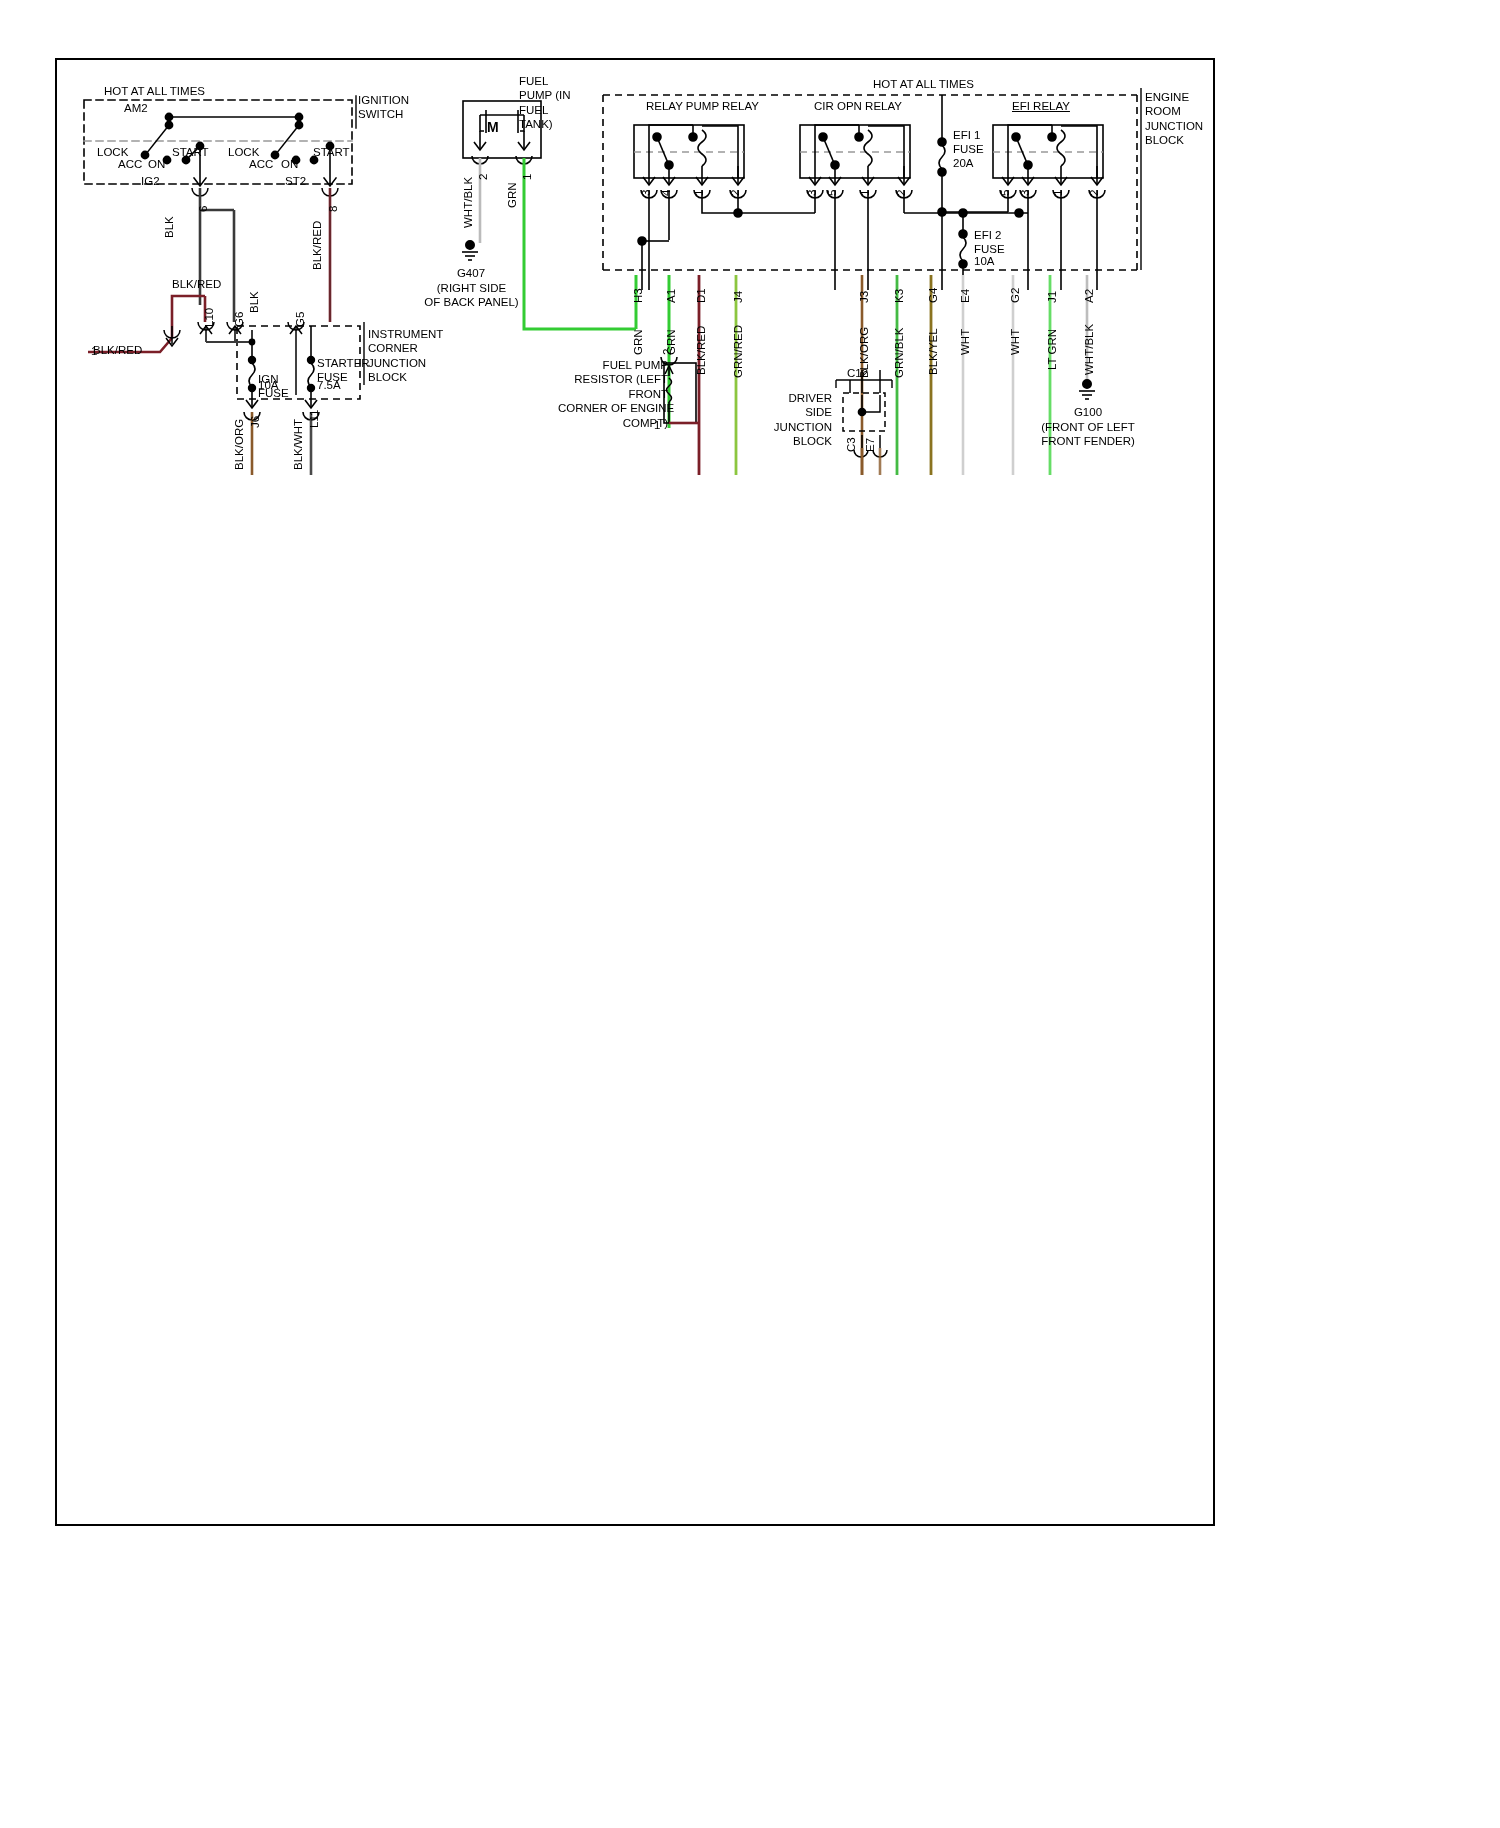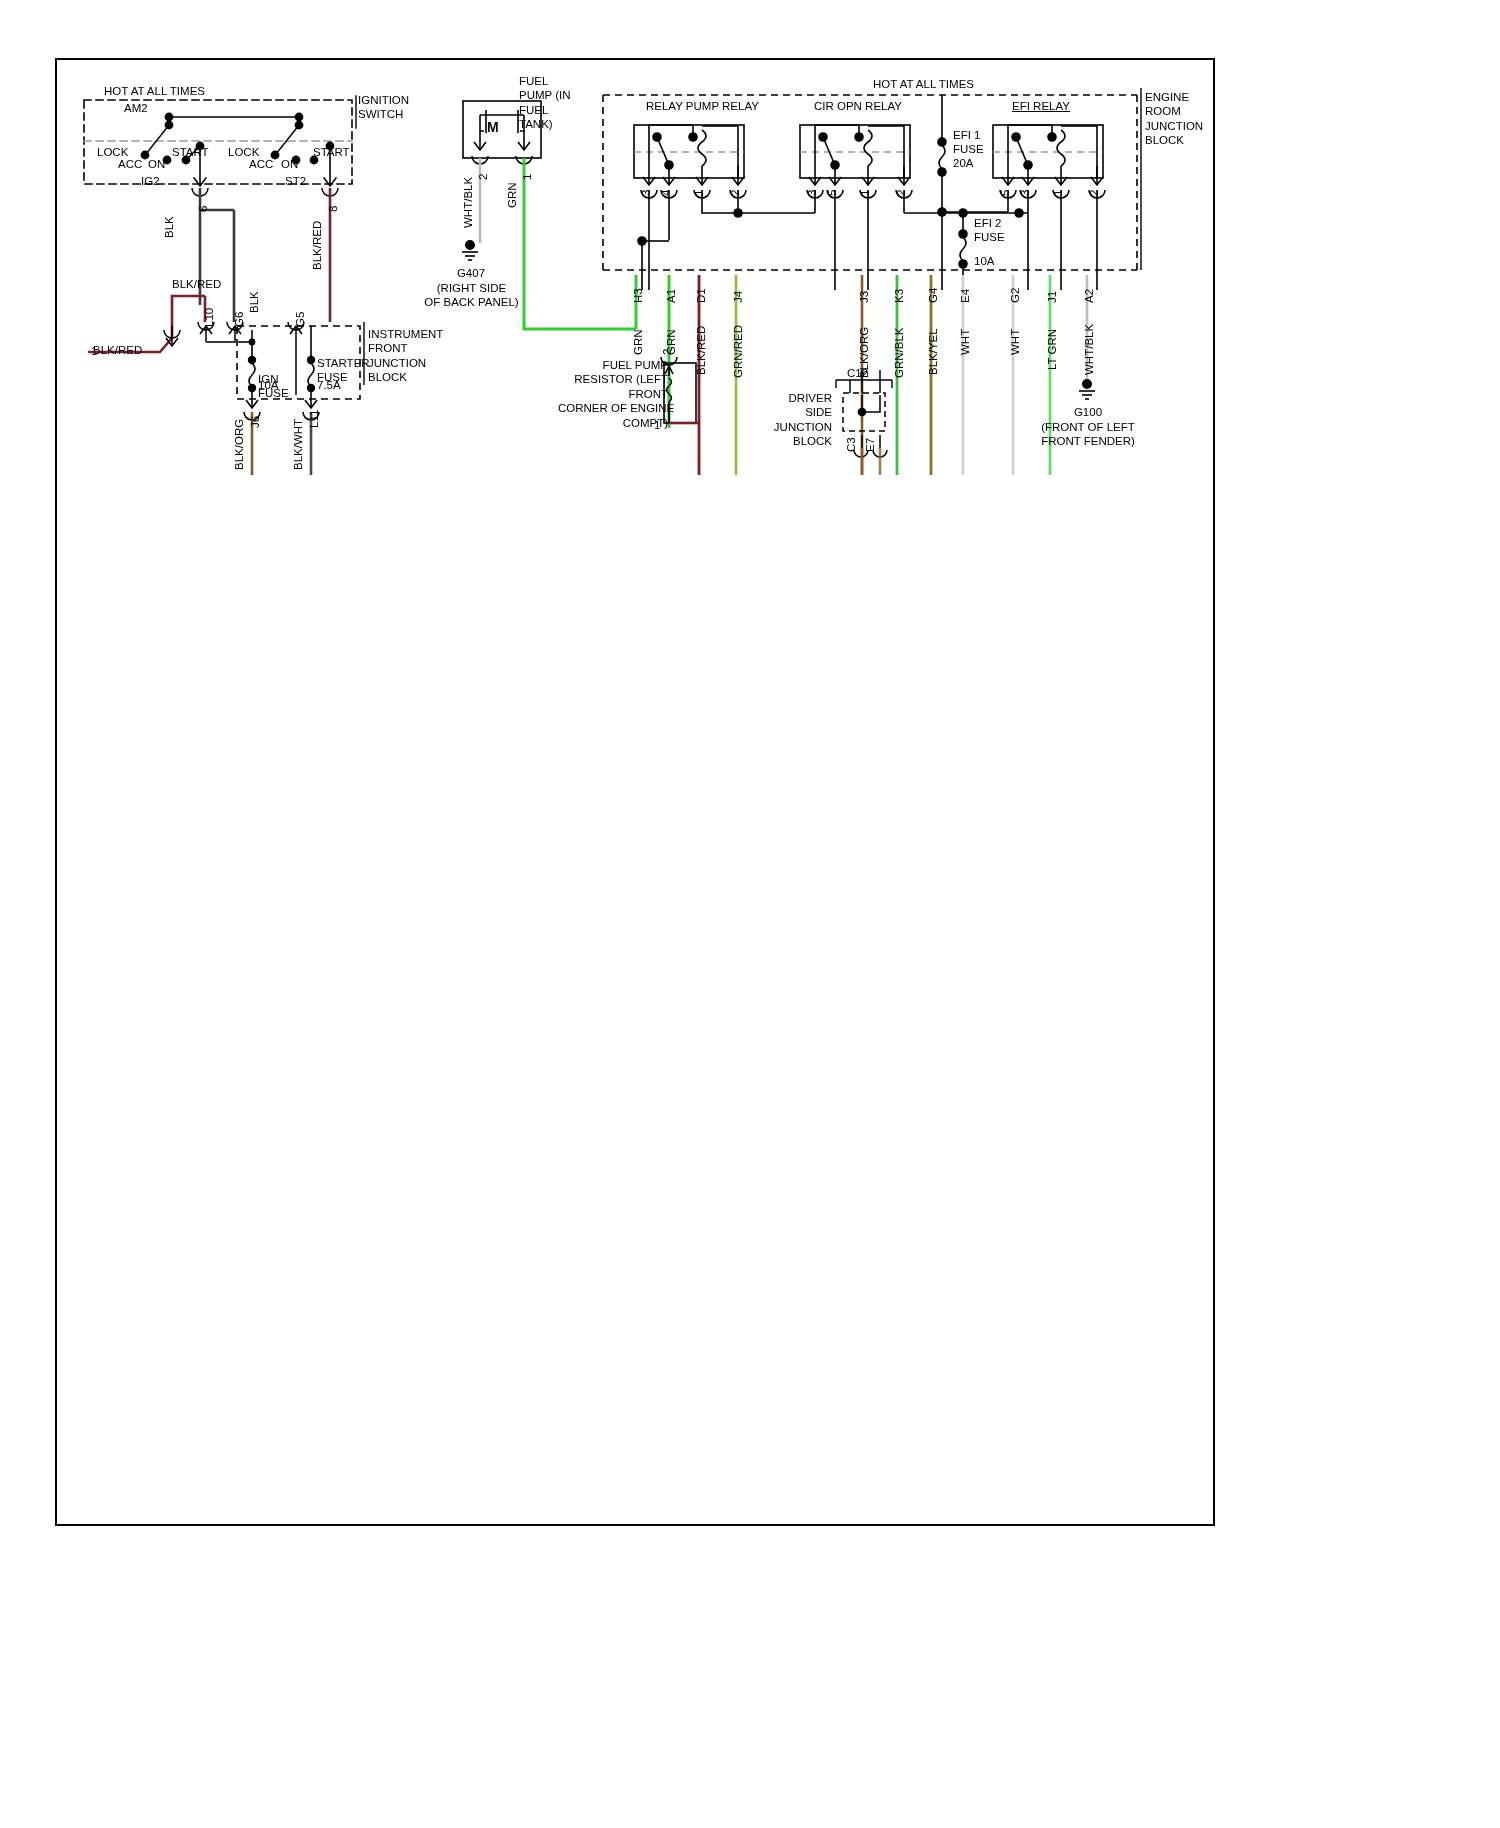--- a/index.html
+++ b/index.html
@@ -429,21 +429,21 @@
   <div class="vlbl" style="left:311px;top:270px;">BLK/RED</div>
 
   <div class="lbl" style="left:91px;top:344px;">1</div>
   <div class="lbl" style="left:93px;top:343px;">BLK/RED</div>
   <div class="lbl" style="left:172px;top:277px;">BLK/RED</div>
   <div class="vlbl" style="left:203px;top:327px;">L10</div>
   <div class="vlbl" style="left:233px;top:327px;">G6</div>
   <div class="vlbl" style="left:248px;top:313px;">BLK</div>
   <div class="vlbl" style="left:294px;top:327px;">G5</div>
   <div class="lbl" style="left:368px;top:327px;">INSTRUMENT
-FRONT
+CORNER
 JUNCTION
 BLOCK</div>
 
   <div class="lbl" style="left:258px;top:372px;">IGN
 FUSE</div>
   <div class="lbl" style="left:258px;top:378px;">10A</div>
   <div class="lbl" style="left:317px;top:356px;">STARTER
 FUSE</div>
   <div class="lbl" style="left:317px;top:378px;">7.5A</div>
 
@@ -486,21 +486,21 @@
   <div class="vlbl" style="left:895px;top:196px;">2</div>
 
   <div class="vlbl" style="left:999px;top:196px;">5</div>
   <div class="vlbl" style="left:1019px;top:196px;">3</div>
   <div class="vlbl" style="left:1052px;top:196px;">1</div>
   <div class="vlbl" style="left:1088px;top:196px;">2</div>
 
   <div class="lbl" style="left:953px;top:128px;">EFI 1
 FUSE</div>
   <div class="lbl" style="left:953px;top:156px;">20A</div>
-  <div class="lbl" style="left:974px;top:216px;">EFI 2
+  <div class="lbl" style="left:974px;top:228px;">EFI 2
 FUSE</div>
   <div class="lbl" style="left:974px;top:254px;">10A</div>
 
   <div class="vlbl" style="left:632px;top:303px;">H3</div>
   <div class="vlbl" style="left:632px;top:355px;">GRN</div>
 
   <div class="vlbl" style="left:665px;top:303px;">A1</div>
   <div class="vlbl" style="left:665px;top:355px;">GRN</div>
 
   <div class="vlbl" style="left:695px;top:303px;">D1</div>

